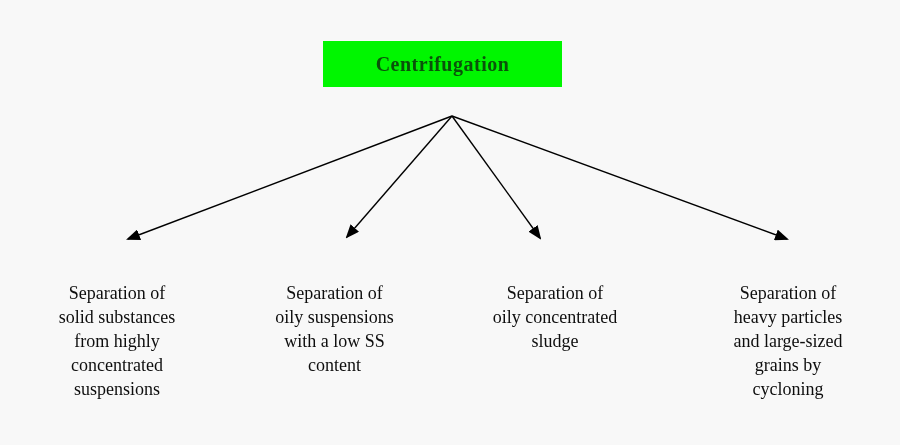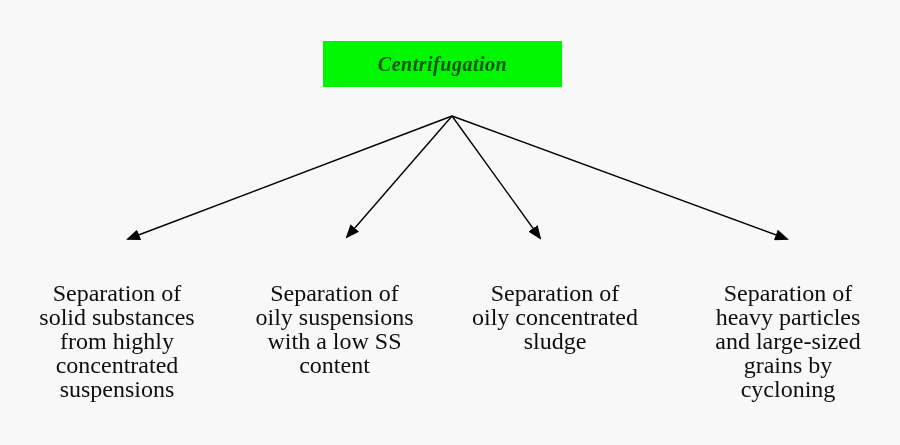--- a/index.html
+++ b/index.html
@@ -18,40 +18,39 @@
   .root-box {
     position: absolute;
     left: 323px;
     top: 41px;
     width: 239px;
     height: 46px;
     background: #00f600;
     display: flex;
     align-items: center;
     justify-content: center;
-    font-style: italic;
   }
   .root-label {
     font-size: 20px;
     font-weight: bold;
     color: #0a530a;
     letter-spacing: 0.5px;
   }
   .arrows-svg {
     position: absolute;
     left: 0;
     top: 0;
     width: 900px;
     height: 445px;
     pointer-events: none;
   }
   .branch {
     position: absolute;
     top: 281px;
-    font-size: 24px;
+    font-size: 18px;
     line-height: 24px;
     color: #0e0e0e;
     text-align: center;
     white-space: pre-line;
   }
   .branch-1 { left: 32px;  width: 170px; }
   .branch-2 { left: 252px; width: 165px; }
   .branch-3 { left: 470px; width: 170px; }
   .branch-4 { left: 703px; width: 170px; }
 </style>

